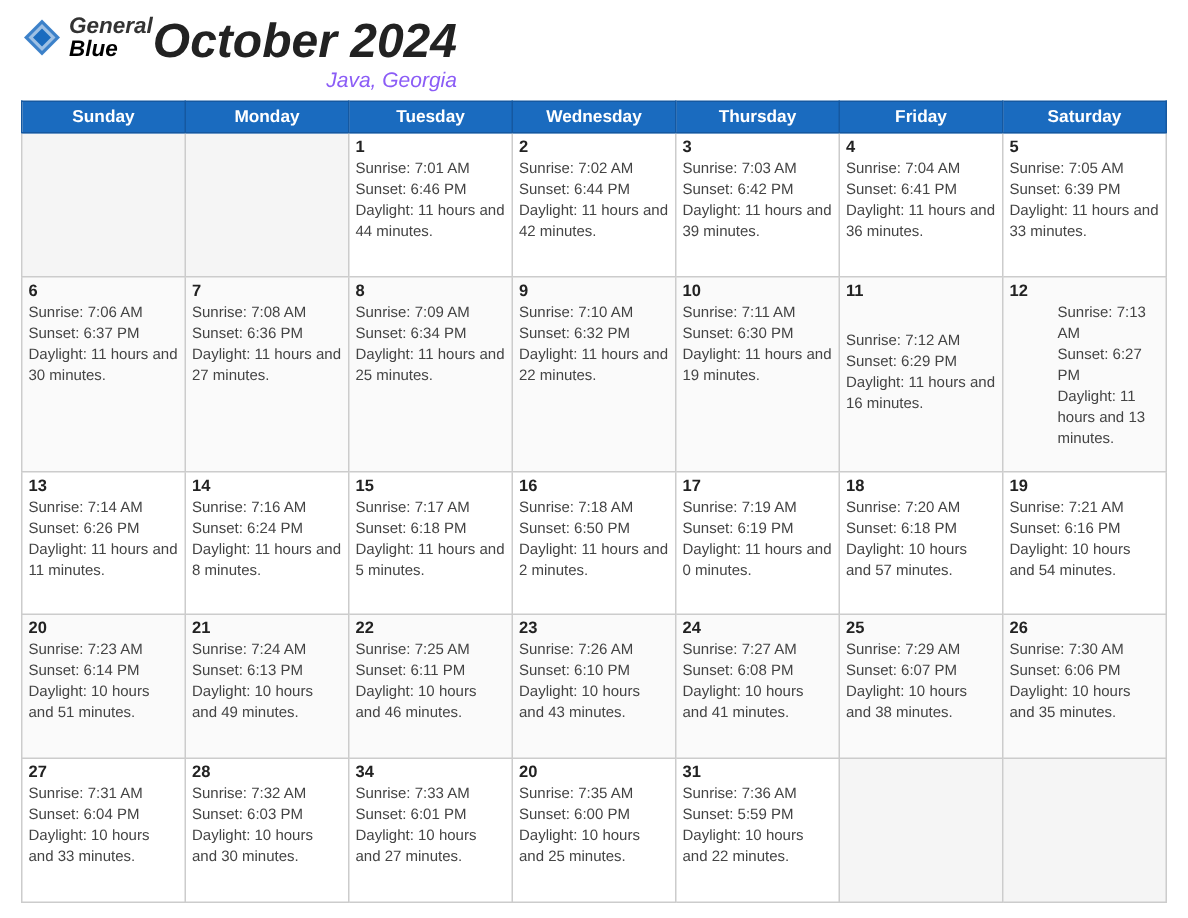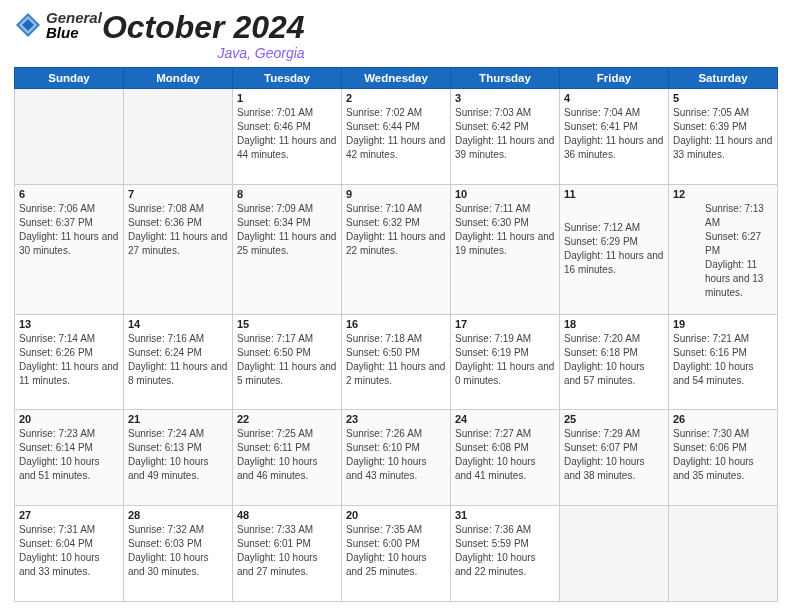--- a/index.html
+++ b/index.html
@@ -227,21 +227,21 @@
           </td>
           <td>
             <span class="day-num">14</span>
             <div class="day-info" style="white-space: pre-line;">Sunrise: 7:16 AM
 Sunset: 6:24 PM
 Daylight: 11 hours and 8 minutes.</div>
           </td>
           <td>
             <span class="day-num">15</span>
             <div class="day-info" style="white-space: pre-line;">Sunrise: 7:17 AM
-Sunset: 6:50 PM
+Sunset: 6:18 PM
 Daylight: 11 hours and 5 minutes.</div>
           </td>
           <td>
             <span class="day-num">16</span>
             <div class="day-info" style="white-space: pre-line;">Sunrise: 7:18 AM
 Sunset: 6:50 PM
 Daylight: 11 hours and 2 minutes.</div>
           </td>
           <td>
             <span class="day-num">17</span>
@@ -313,21 +313,21 @@
 Sunset: 6:04 PM
 Daylight: 10 hours and 33 minutes.</div>
           </td>
           <td>
             <span class="day-num">28</span>
             <div class="day-info" style="white-space: pre-line;">Sunrise: 7:32 AM
 Sunset: 6:03 PM
 Daylight: 10 hours and 30 minutes.</div>
           </td>
           <td>
-            <span class="day-num">48</span>
+            <span class="day-num">34</span>
             <div class="day-info" style="white-space: pre-line;">Sunrise: 7:33 AM
 Sunset: 6:01 PM
 Daylight: 10 hours and 27 minutes.</div>
           </td>
           <td>
             <span class="day-num">20</span>
             <div class="day-info" style="white-space: pre-line;">Sunrise: 7:35 AM
 Sunset: 6:00 PM
 Daylight: 10 hours and 25 minutes.</div>
           </td>

